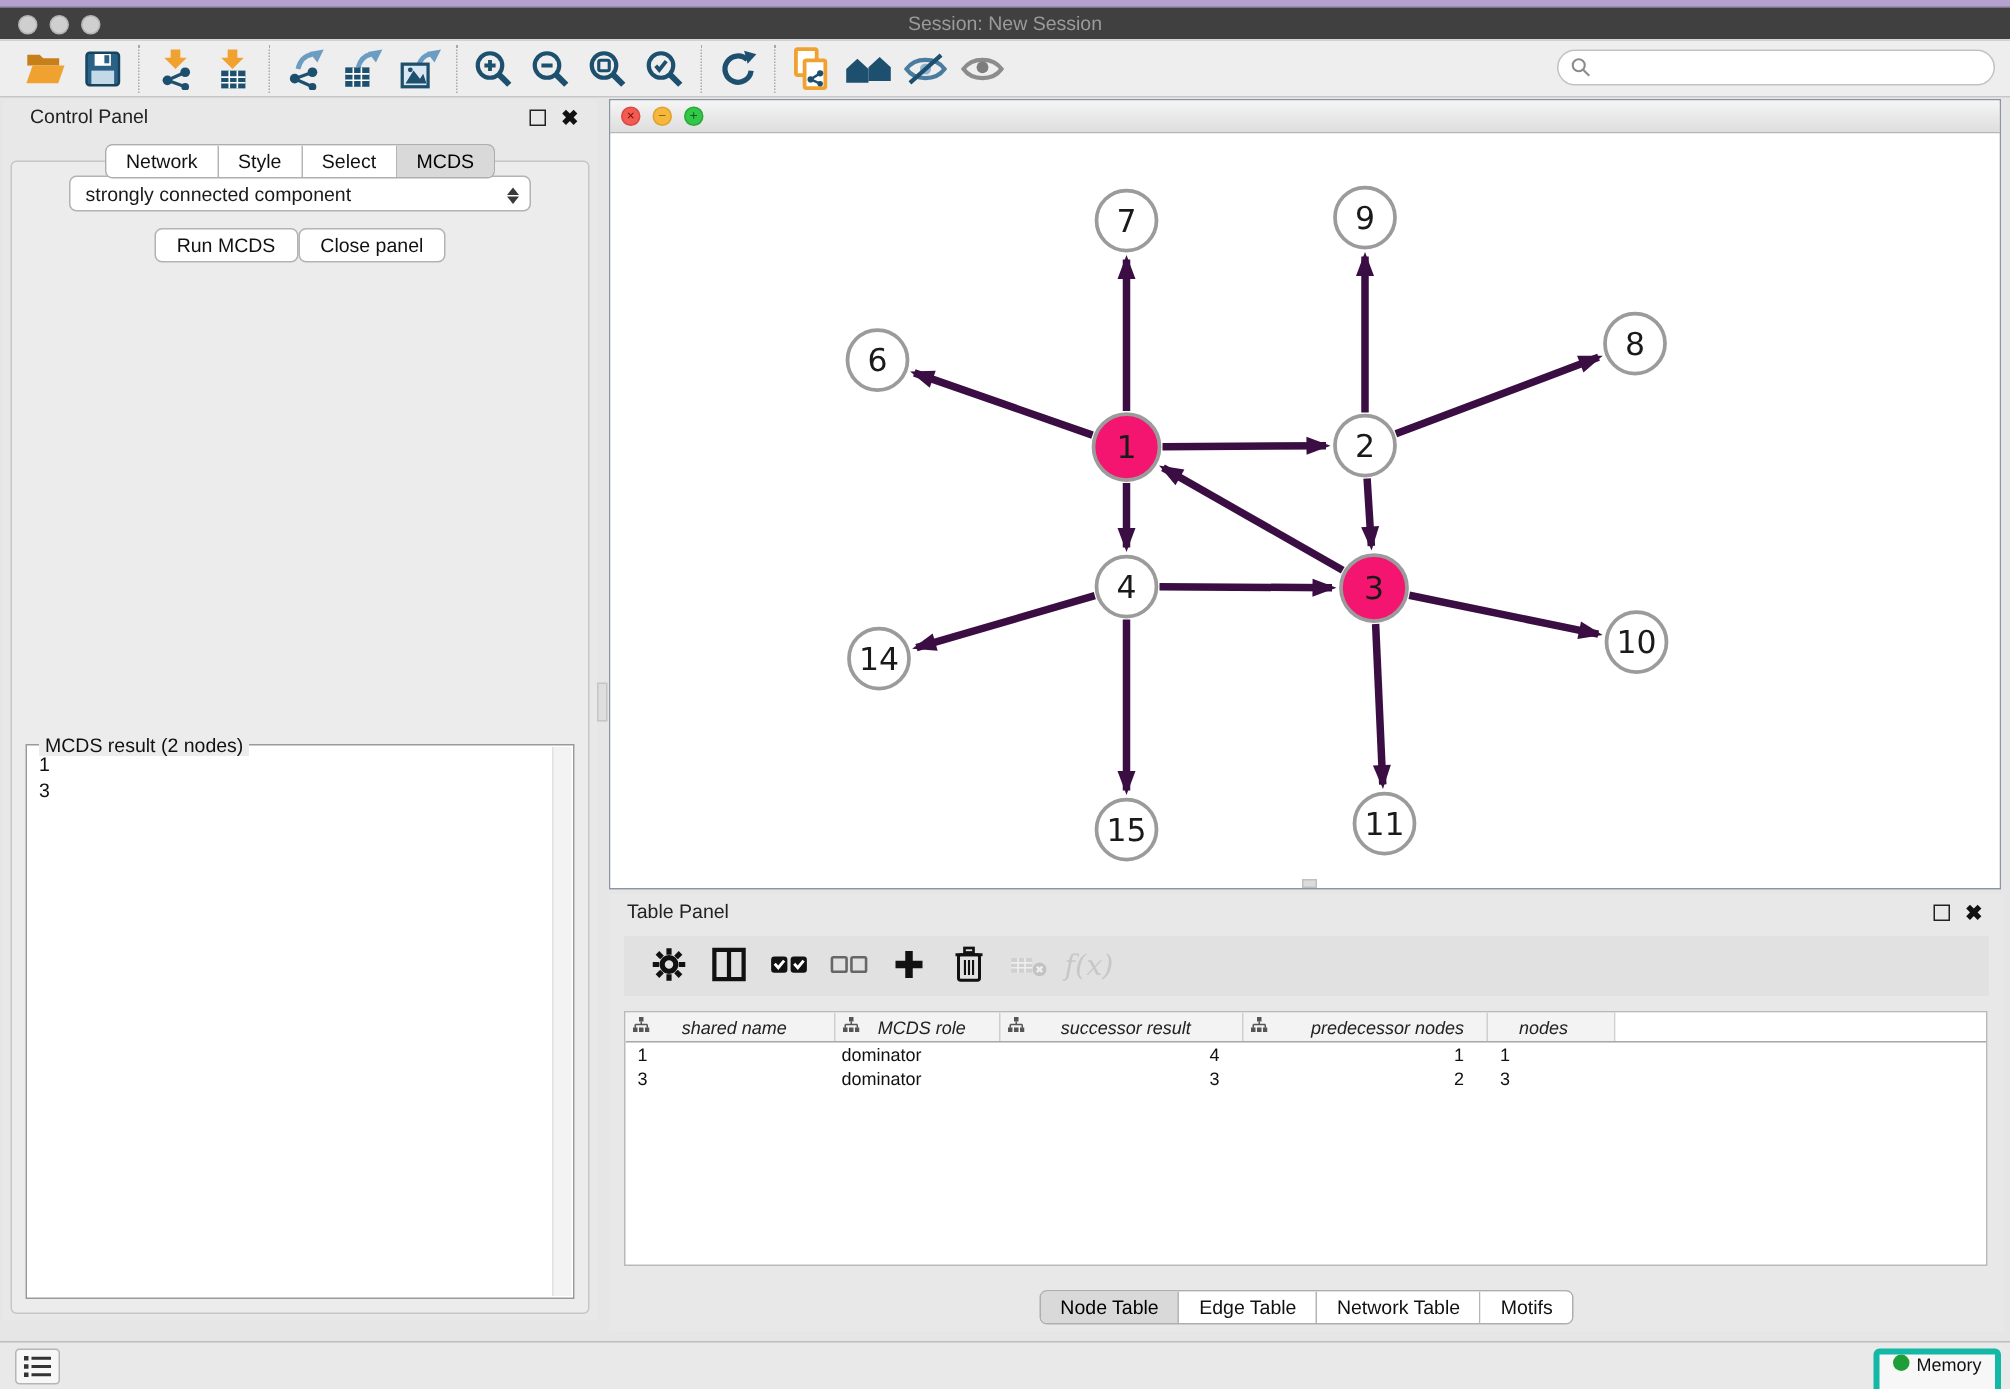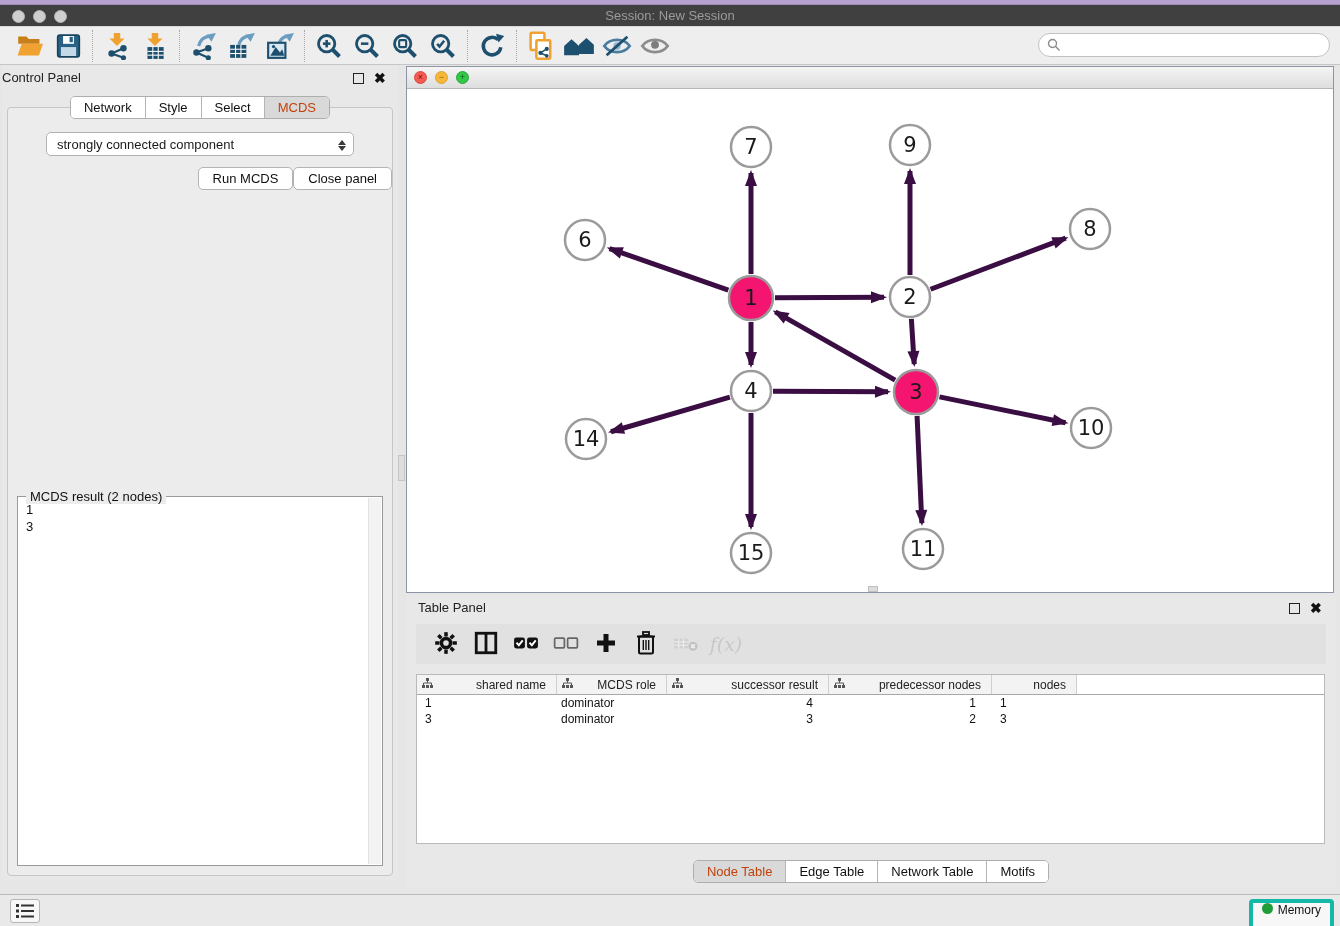--- a/index.html
+++ b/index.html
@@ -22,38 +22,38 @@
   .tbtn { width:38px; height:32px; display:flex; align-items:center; justify-content:center; background:transparent; border:none; cursor:default; }
   .tbtn svg { display:block; }
 
   .searchbox { position:absolute; right:10px; top:33px; width:292px; height:24px; background:#fff; border:1px solid #c2c2c2; border-radius:12px; display:flex; align-items:center; padding-left:8px; }
   .searchbox input { border:none; outline:none; flex:1; font-size:12px; background:transparent; font-family:"Liberation Sans",sans-serif; }
 
   
   .seg { display:inline-flex; border:1px solid #aeaeae; border-radius:5px; overflow:hidden; background:#fff; }
   .seg .tab { padding:3px 13px; font-size:13px; color:#111; background:#fff; border-right:1px solid #b5b5b5; white-space:nowrap; }
   .seg .tab:last-child { border-right:none; }
-  .seg .tab.active { background:#d9d9d9; color:#c2410c; }
+  .seg .tab.active { background:#d9d9d9; color:#000000; }
 
   
   .control-panel { position:absolute; left:2px; top:66px; width:396px; height:814px; background:#e8e8e8; }
-  .cp-titlerow { position:absolute; left:0; top:4px; right:8px; height:20px; }
+  .cp-titlerow { position:absolute; left:18px; top:4px; right:8px; height:20px; }
   .cp-title { font-size:13px; color:#222; }
   .panel-ctl { position:absolute; top:1px; width:14px; height:14px; }
   .float-btn { right:26px; border:1.5px solid #222; width:11px; height:11px; top:3px; }
   .close-btn { right:2px; font-weight:bold; font-size:14px; color:#111; top:0; }
   .cp-tabs { position:absolute; left:0; right:0; top:30px; text-align:center; z-index:2; }
   .cp-body { position:absolute; left:5px; right:5px; top:41px; bottom:4px; border:1px solid #c6c6c6; border-radius:4px; background:#ececec; }
   .opt-label { text-align:center; margin-top:36px; font-size:13px; color:#111; }
-  .dropdown { position:relative; margin:24px auto 0; width:308px; height:24px; background:#fff; border:1px solid #b3b3b3; border-radius:5px; display:flex; align-items:center; padding:0 22px 0 10px; font-size:13px; }
+  .dropdown { position:relative; margin:9px auto 0; width:308px; height:24px; background:#fff; border:1px solid #b3b3b3; border-radius:5px; display:flex; align-items:center; padding:0 22px 0 10px; font-size:13px; }
   .stepper { position:absolute; right:6px; top:2px; width:10px; height:20px; display:flex; flex-direction:column; align-items:center; justify-content:center; gap:1px; }
   .stepper i { width:0; height:0; border-left:4px solid transparent; border-right:4px solid transparent; }
   .stepper .up { border-bottom:5px solid #3a3a3a; }
   .stepper .down { border-top:5px solid #3a3a3a; }
-  .btnrow { display:flex; justify-content:flex-end; margin-top:11px; }
+  .btnrow { display:flex; justify-content:center; margin-top:11px; }
   .pushbtn { background:#fff; border:1px solid #b3b3b3; border-radius:5px; font-size:13px; padding:3px 14px; color:#111; font-family:"Liberation Sans",sans-serif; }
   .result-field { position:absolute; left:9px; right:9px; top:388px; bottom:9px; border:1px solid #9a9a9a; background:#fff; }
   .result-legend { position:absolute; top:-8px; left:8px; background:#ececec; padding:0 4px; font-size:13px; color:#111; }
   .result-lines { padding:4px 8px; font-size:13px; line-height:17px; color:#111; }
   .result-scroll { position:absolute; top:1px; bottom:1px; right:1px; width:13px; background:#f3f3f3; border-left:1px solid #e2e2e2; }
 
   .splitter { position:absolute; left:398px; top:455px; width:7px; height:26px; background:#dedede; border:1px solid #c5c5c5; }
 
   
   .net-window { position:absolute; left:406px; top:66px; width:928px; height:527px; border:1px solid #8d94a6; background:#fff; }
@@ -66,21 +66,21 @@
   
   .table-panel { position:absolute; left:406px; top:596px; width:930px; height:292px; background:#e8e8e8; }
   .tp-titlerow { position:absolute; left:12px; right:8px; top:4px; height:18px; }
   .tp-toolbar { position:absolute; left:10px; right:10px; top:28px; height:40px; background:#e1e1e1; display:flex; align-items:center; gap:4px; padding-left:12px; }
   .tp-btn { width:36px; height:34px; display:flex; align-items:center; justify-content:center; background:transparent; border:none; }
   .tp-btn.disabled { opacity:.45; }
   .fx { font-family:"DejaVu Serif", serif; font-style:italic; font-size:19px; color:#a9a9a9; }
   .tbl { position:absolute; left:10px; right:11px; top:78px; height:170px; background:#fff; border:1px solid #b9b9b9; overflow:hidden; }
   .tbl-header { display:flex; height:20px; background:#f3f3f3; border-bottom:1px solid #a8a8a8; }
   .th { display:flex; align-items:center; border-right:1px solid #cfcfcf; font-size:12px; color:#222; }
-  .th .lbl { flex:1; text-align:right; padding-right:10px; }
+  .th .lbl { flex:1; text-align:center; padding-right:10px;font-style:italic; }
   .th svg { margin-left:5px; }
   .th.filler { border-right:none; background:#fff; }
   .tr { display:flex; height:16px; font-size:12px; color:#111; }
   .td { overflow:hidden; white-space:nowrap; padding-top:1px; }
   .td.num { text-align:right; padding-right:16px; }
   .td.l8 { padding-left:8px; }
   .td.l4 { padding-left:4px; }
   .bottom-tabs { position:absolute; left:0; right:0; bottom:5px; text-align:center; }
 
   

